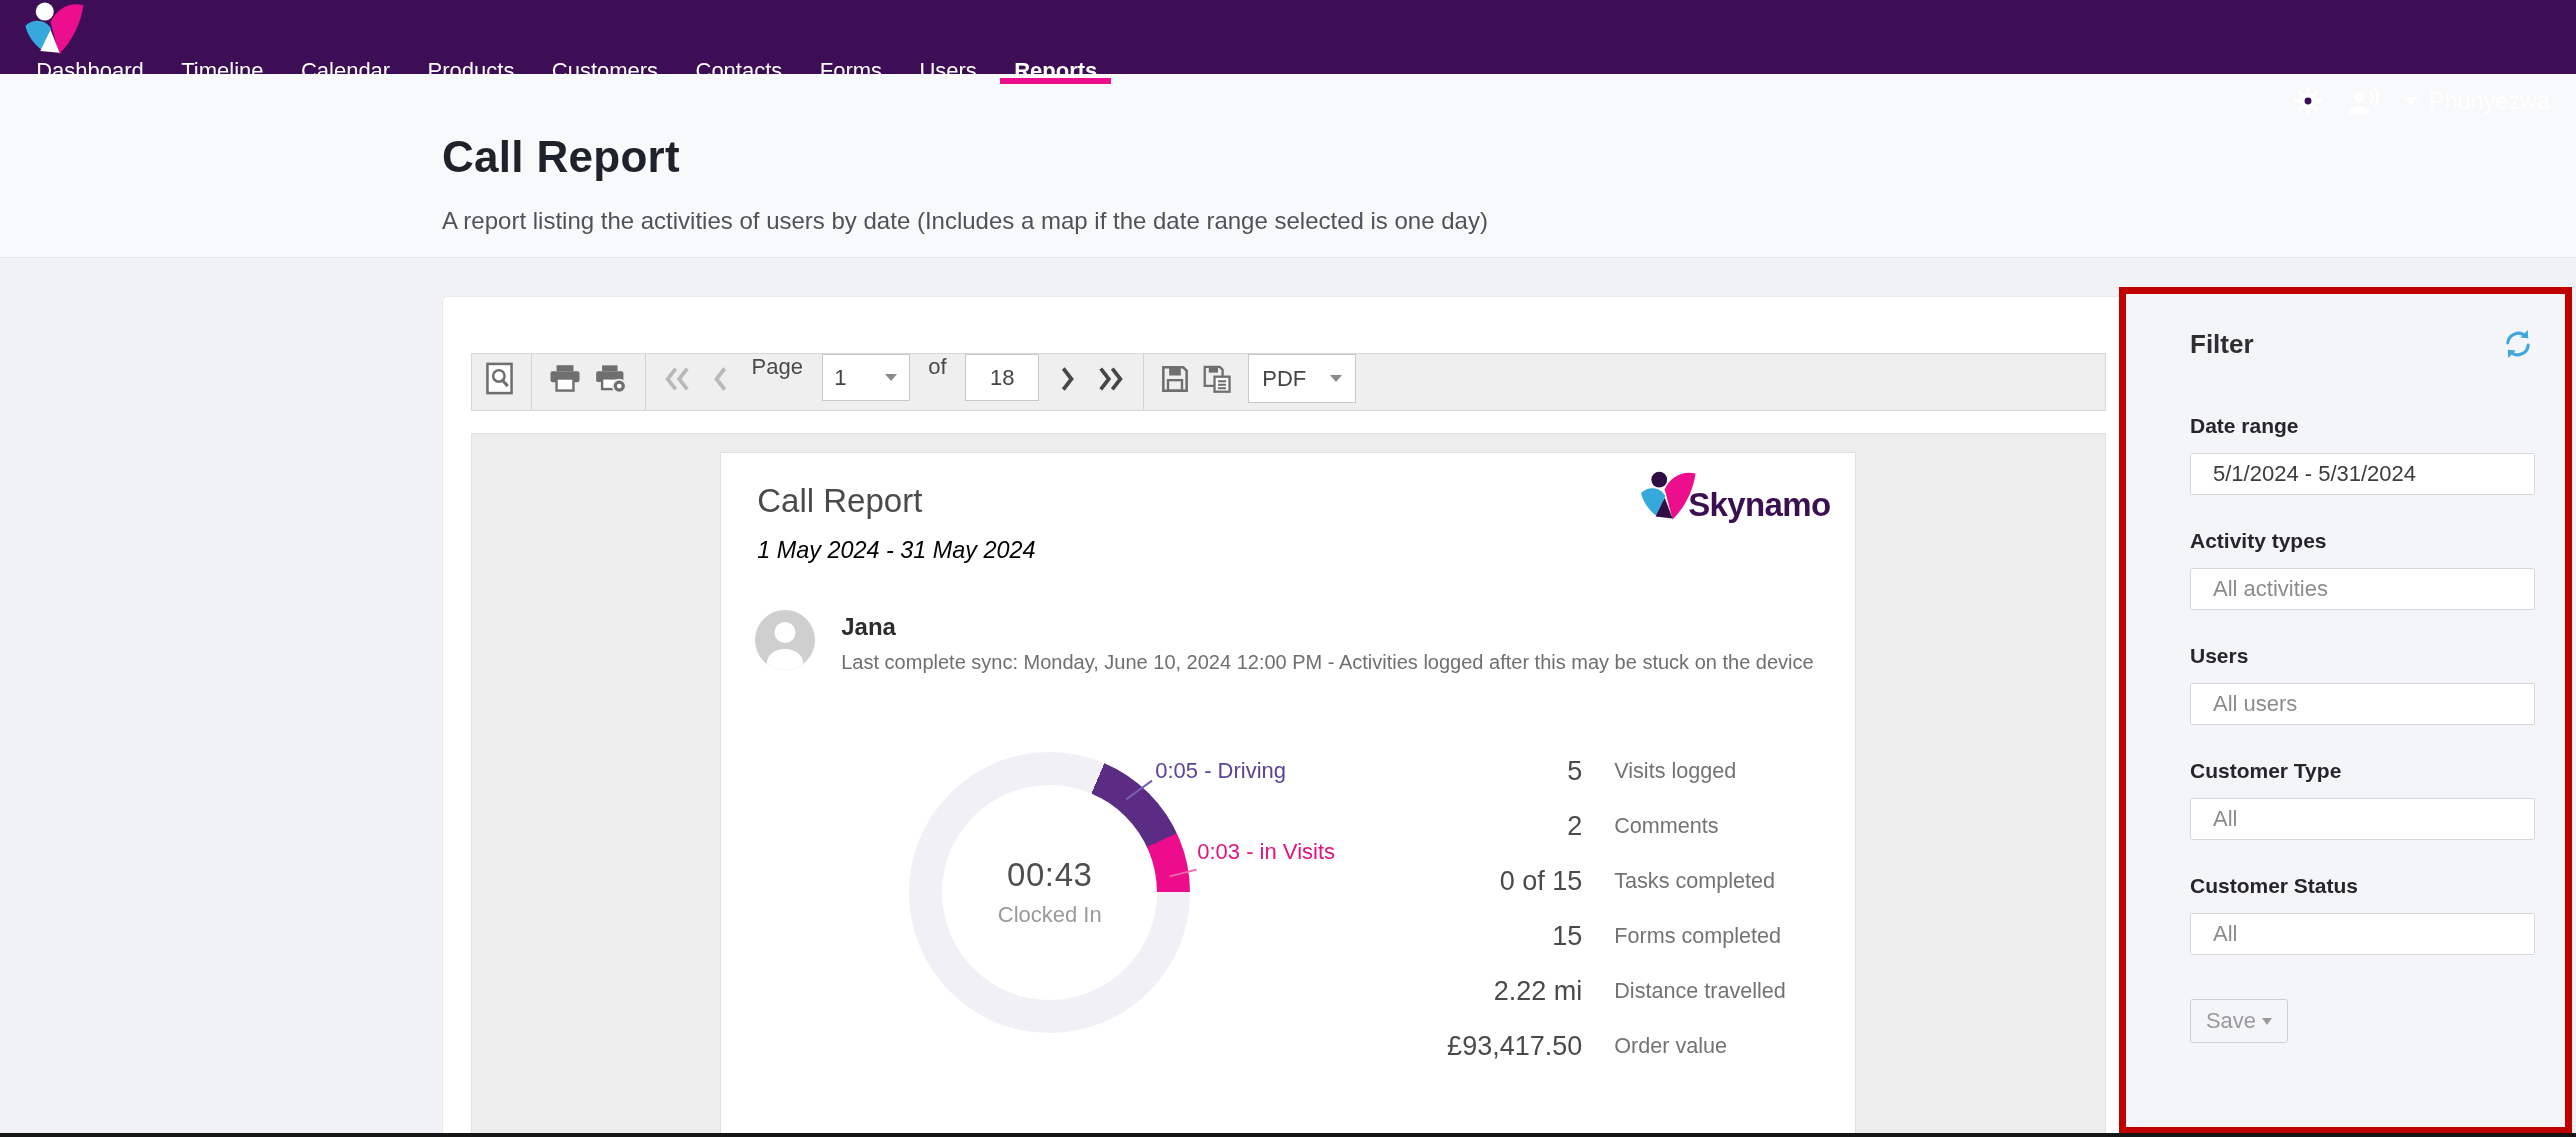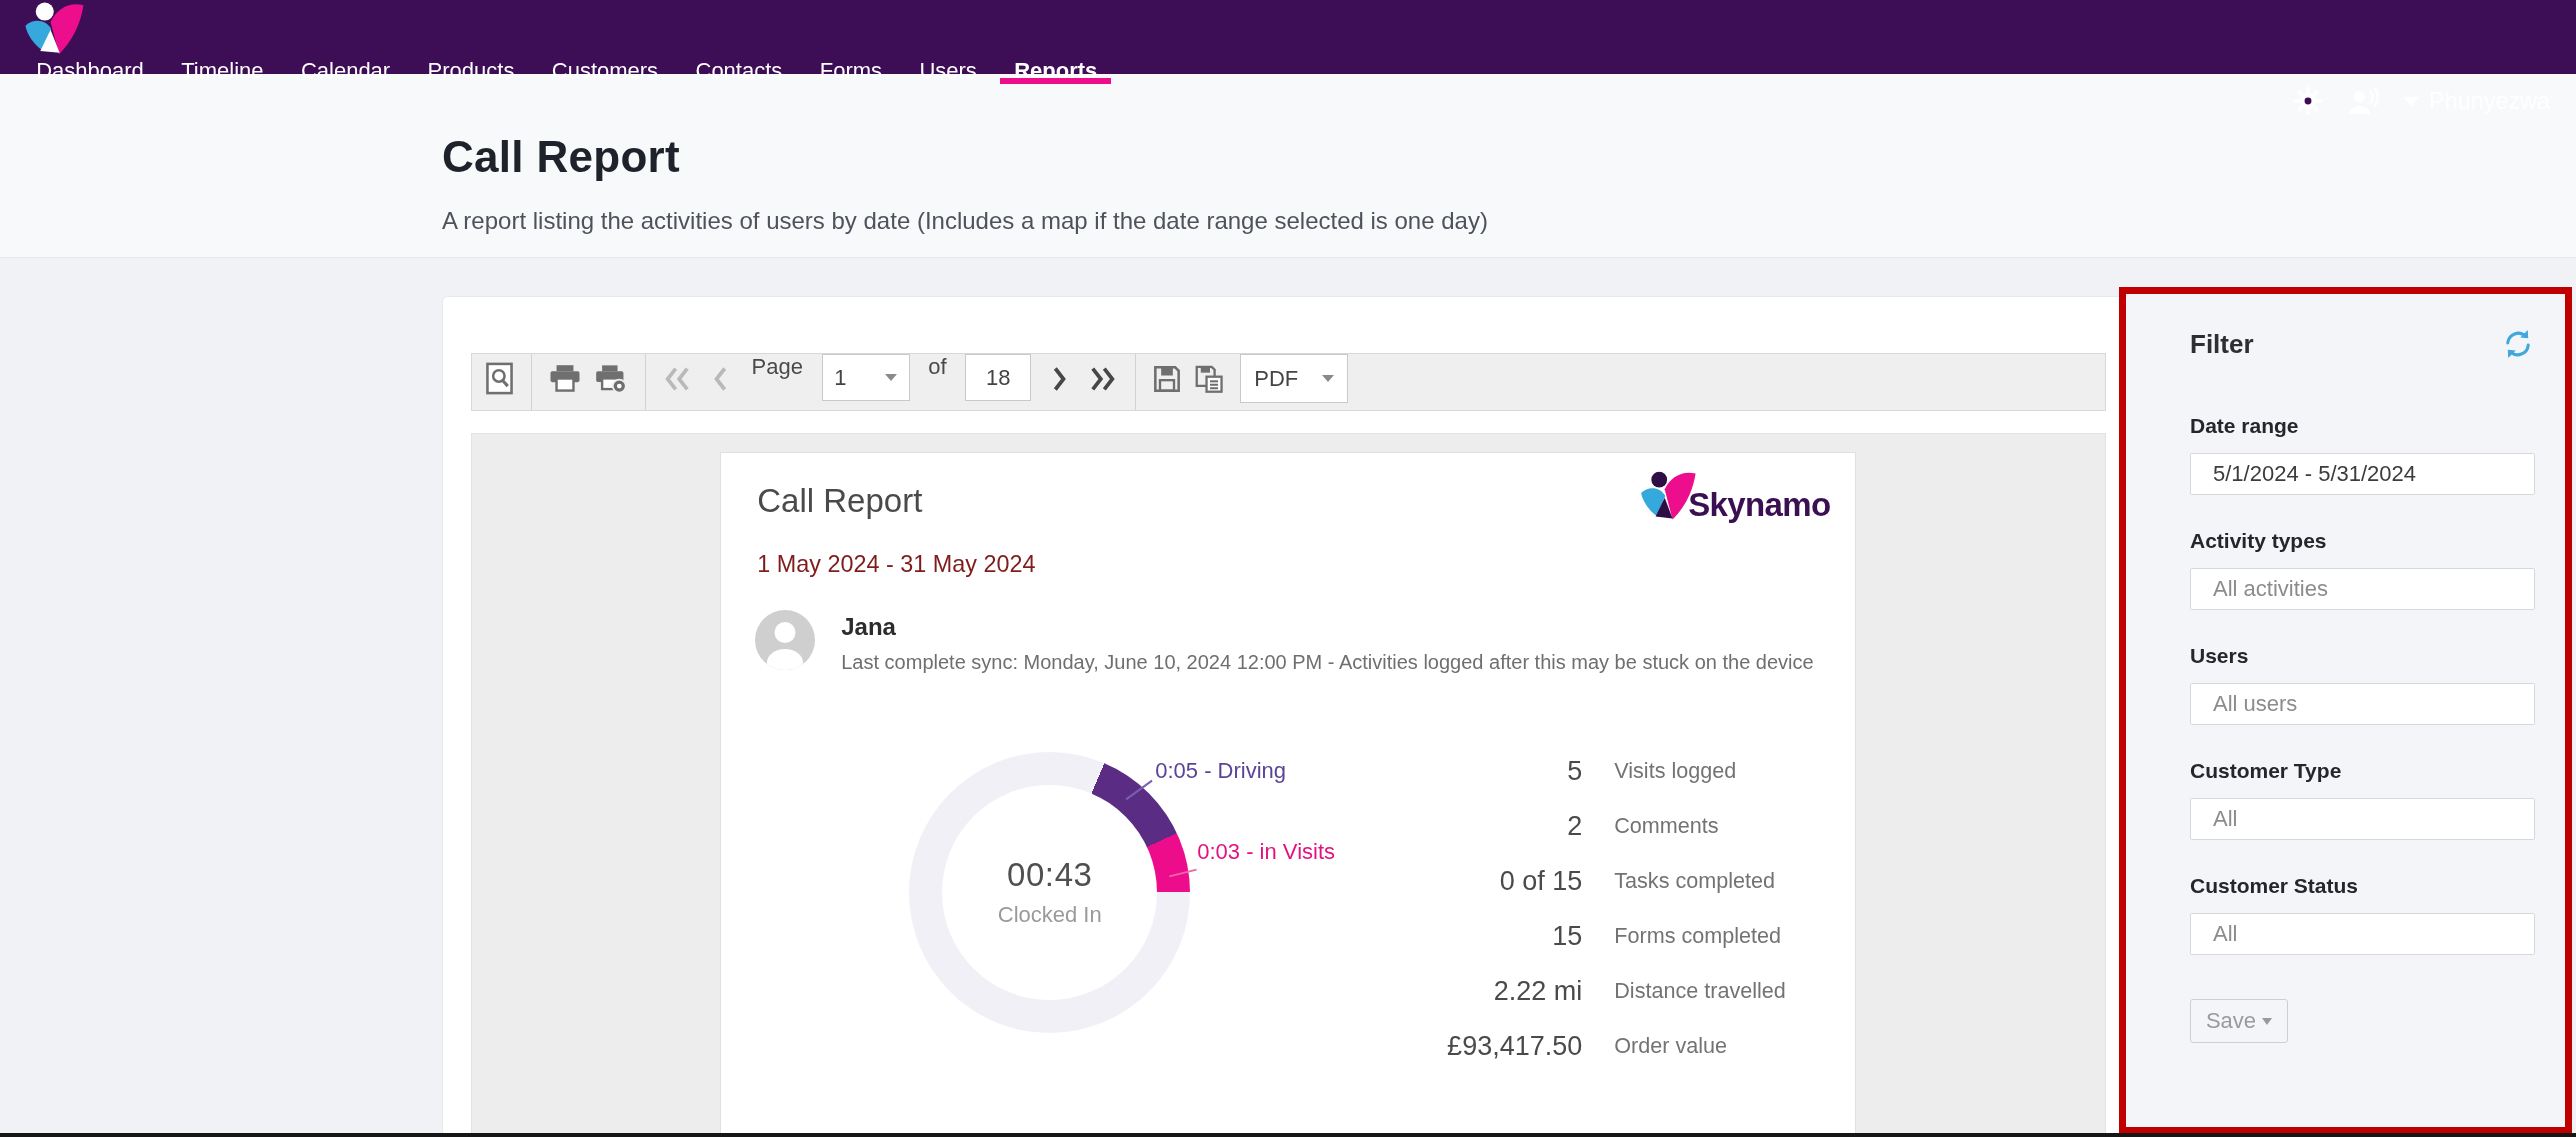--- a/index.html
+++ b/index.html
@@ -61,21 +61,21 @@
     cursor:pointer; padding:0 7px;
   }
   .tb-divider { width:0.6px; align-self:stretch; background:#d2d2d2; margin:0 10.5px; }
   .tb-text { margin:0 10.5px; color:#4a4a4a; }
   .tb-select {
     width:88px; height:47px; background:#fff; border:0.6px solid #c9c9c9;
     display:flex; align-items:center; justify-content:space-between;
     padding:0 11.7px; margin:0 8.2px; cursor:pointer;
   }
   .tb-input {
-    width:66px; height:47px; background:#fff; border:0.6px solid #c9c9c9;
+    width:74px; height:47px; background:#fff; border:0.6px solid #c9c9c9;
     display:flex; align-items:center; justify-content:center; margin:0 8.2px;
   }
   .tb-dd {
     width:108px; height:49px; background:#fff; border:0.6px solid #c9c9c9;
     display:flex; align-items:center; justify-content:space-between;
     padding:0 13px; margin-left:8.2px; cursor:pointer;
   }
   .sm-caret {
     width:0; height:0; border-left:6.4px solid transparent; border-right:6.4px solid transparent;
     border-top:7.6px solid #8a8a8a;
@@ -85,21 +85,21 @@
   
   .canvas {
     margin:21.6px 17.5px 0 28px; background:#ededed; border:0.6px solid #e3e3e3;
     height:702px; overflow:hidden;
   }
   .report-page {
     width:1136px; min-height:731px; background:#ffffff; margin:18px auto 0;
     border:0.6px solid #e0e0e0; position:relative;
   }
   .rp-title { position:absolute; left:36px; top:29px; font-size:33px; color:#4a4a4a; }
-  .rp-date  { position:absolute; left:36px; top:98px; font-size:23.4px; color:#7f1d1d; }
+  .rp-date  { position:absolute; left:36px; top:84px; font-size:23.4px; color:#000000;font-style:italic; }
   .rp-logo  { position:absolute; right:24.6px; top:15px; display:flex; align-items:flex-end; }
   .rp-logo-text { font-size:33px; font-weight:bold; color:#3a1053; margin-left:-9.4px; letter-spacing:-0.6px; }
   .rp-avatar {
     position:absolute; left:34px; top:157px; width:60px; height:60px; border-radius:50%;
     background:#cfcfcf; overflow:hidden;
   }
   .rp-user-name { position:absolute; left:120px; top:160px; font-size:24px; font-weight:bold; color:#2c2c2c; }
   .rp-user-sync { position:absolute; left:120px; top:198px; font-size:20px; color:#6f6f6f; }
 
   

